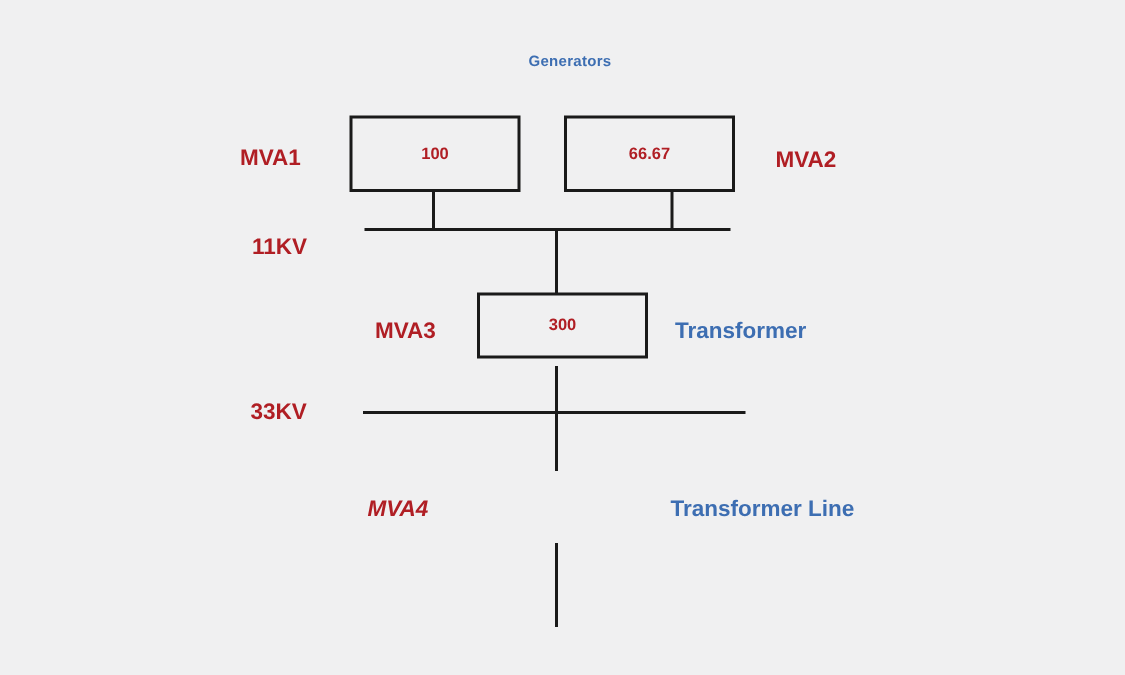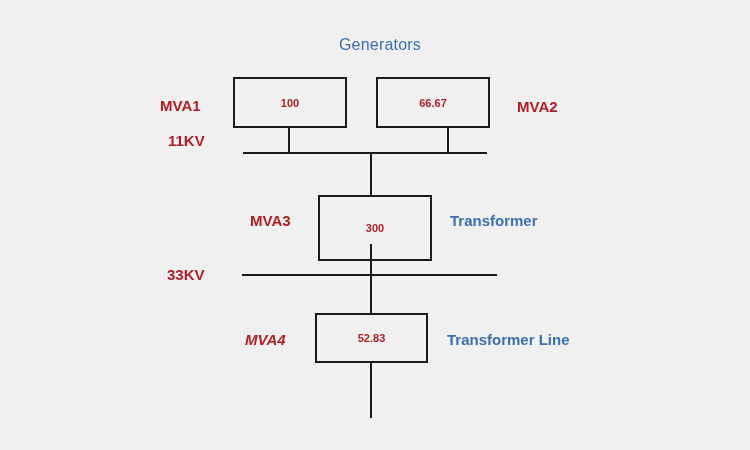--- a/index.html
+++ b/index.html
@@ -7,21 +7,21 @@
     position:relative;
     width:750px;height:450px;
     background:var(--bg,#f0f0f1);
     font-family:"Liberation Sans",sans-serif;
     overflow:hidden;
   }
   .title{
     position:absolute;
     left:300px;top:36px;width:160px;
     text-align:center;
-    font-size:16px;font-weight:normal;
+    font-size:10px;font-weight:bold;
     color:var(--blue,#3d6eb2);
     letter-spacing:.2px;
   }
   .box{
     position:absolute;
     box-sizing:border-box;
     border:2px solid var(--line,#1a1a1a);
     display:flex;align-items:center;justify-content:center;
     font-size:11px;font-weight:bold;
     color:var(--red,#b01e24);
@@ -60,39 +60,36 @@
   </div>
 
   <div class="box" style="left:376px;top:77px;width:114px;height:51px;">
     <span>66.67</span>
   </div>
   <div class="lbl" style="left:517px;top:98px;">MVA2</div>
 
   <div class="vline" style="left:288px;top:127px;width:2px;height:26px;"></div>
   <div class="vline" style="left:447px;top:127px;width:2px;height:26px;"></div>
 
-  <div class="lbl right" style="left:168px;top:132px;width:62px;">11KV</div>
+  <div class="lbl right" style="left:168px;top:156px;width:62px;">11KV</div>
   <div class="hline" style="left:243px;top:152px;width:244px;height:2px;"></div>
 
   <div class="vline" style="left:370px;top:153px;width:2px;height:43px;"></div>
 
   <div class="lbl right" style="left:250px;top:212px;width:62px;">MVA3</div>
-  <div class="box" style="left:318px;top:195px;width:114px;height:66px;">
+  <div class="box" style="left:318px;top:195px;width:114px;height:44px;">
     <span>300</span>
   </div>
   <div class="cap" style="left:450px;top:212px;">Transformer</div>
 
   <div class="vline" style="left:370px;top:244px;width:2px;height:31px;"></div>
 
   <div class="lbl right" style="left:167px;top:266px;width:62px;">33KV</div>
   <div class="hline" style="left:242px;top:274px;width:255px;height:2px;"></div>
 
   <div class="vline" style="left:370px;top:275px;width:2px;height:39px;"></div>
 
   <div class="lbl right" style="left:245px;top:331px;width:62px;font-style:italic;">MVA4</div>
-  <div class="box" style="left:315px;top:313px;width:113px;height:50px;">
-    <span>52.83</span>
-  </div>
   <div class="cap" style="left:447px;top:331px;">Transformer Line</div>
 
   <div class="vline" style="left:370px;top:362px;width:2px;height:56px;"></div>
 
 </div>
 
 </body></html>

